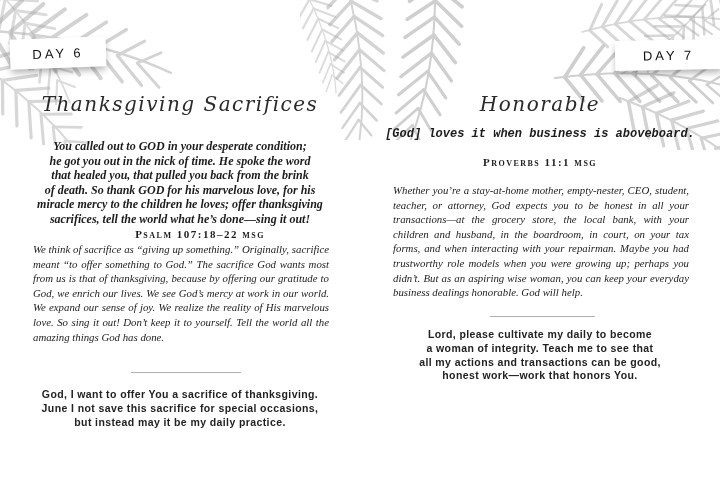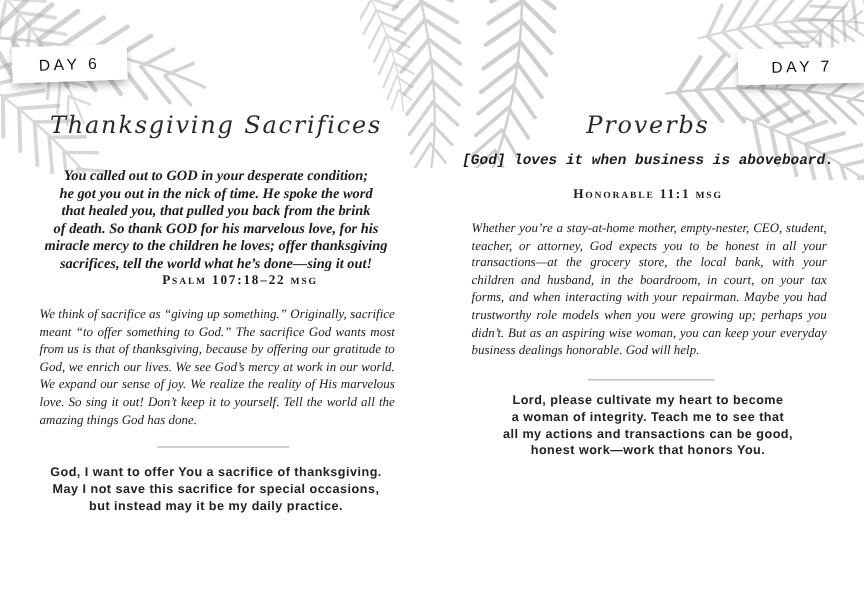--- a/index.html
+++ b/index.html
@@ -53,21 +53,21 @@
   }
   .page.left .scripture-ref{top:228px;padding-left:20px;}
   .page.right .scripture-ref{top:156px;}
 
   .body-text{
     position:absolute;left:33px;width:296px;margin:0;
     text-align:justify;
     font-family:"Liberation Serif", serif;
     font-size:10.8px;line-height:14.6px;color:#1b1b1b;font-style:italic;
   }
-  .page.left .body-text{top:255px;}
+  .page.left .body-text{top:242px;}
   .page.right .body-text{top:183px;}
 
   .divider{
     position:absolute;height:1px;border:none;margin:0;
     background:#b0b0b0;
   }
   .page.left .divider{top:372px;left:131px;width:110px;}
   .page.right .divider{top:316px;left:130px;width:105px;}
 
   .prayer{
@@ -135,32 +135,32 @@
     <div class="scripture">You called out to GOD in your desperate condition;
 he got you out in the nick of time. He spoke the word
 that healed you, that pulled you back from the brink
 of death. So thank GOD for his marvelous love, for his
 miracle mercy to the children he loves; offer thanksgiving
 sacrifices, tell the world what he’s done—sing it out!</div>
     <div class="scripture-ref">Psalm 107:18–22 msg</div>
     <p class="body-text">We think of sacrifice as “giving up something.” Originally, sacrifice meant “to offer something to God.” The sacrifice God wants most from us is that of thanksgiving, because by offering our gratitude to God, we enrich our lives. We see God’s mercy at work in our world. We expand our sense of joy. We realize the reality of His marvelous love. So sing it out! Don’t keep it to yourself. Tell the world all the amazing things God has done.</p>
     <hr class="divider">
     <div class="prayer">God, I want to offer You a sacrifice of thanksgiving.
-May I not save this sacrifice for special occasions,
+June I not save this sacrifice for special occasions,
 but instead may it be my daily practice.</div>
   </section>
 
   <section class="page right">
     <div class="day-badge d7">
       <span>DAY 7</span>
     </div>
-    <h1 class="title">Proverbs</h1>
+    <h1 class="title">Honorable</h1>
     <div class="scripture">[God] loves it when business is aboveboard.</div>
-    <div class="scripture-ref">Honorable 11:1 msg</div>
+    <div class="scripture-ref">Proverbs 11:1 msg</div>
     <p class="body-text">Whether you’re a stay-at-home mother, empty-nester, CEO, student, teacher, or attorney, God expects you to be honest in all your transactions—at the grocery store, the local bank, with your children and husband, in the boardroom, in court, on your tax forms, and when interacting with your repairman. Maybe you had trustworthy role models when you were growing up; perhaps you didn’t. But as an aspiring wise woman, you can keep your everyday business dealings honorable. God will help.</p>
     <hr class="divider">
-    <div class="prayer">Lord, please cultivate my heart to become
+    <div class="prayer">Lord, please cultivate my daily to become
 a woman of integrity. Teach me to see that
 all my actions and transactions can be good,
 honest work—work that honors You.</div>
   </section>
 
 </div>
 
 </body></html>

